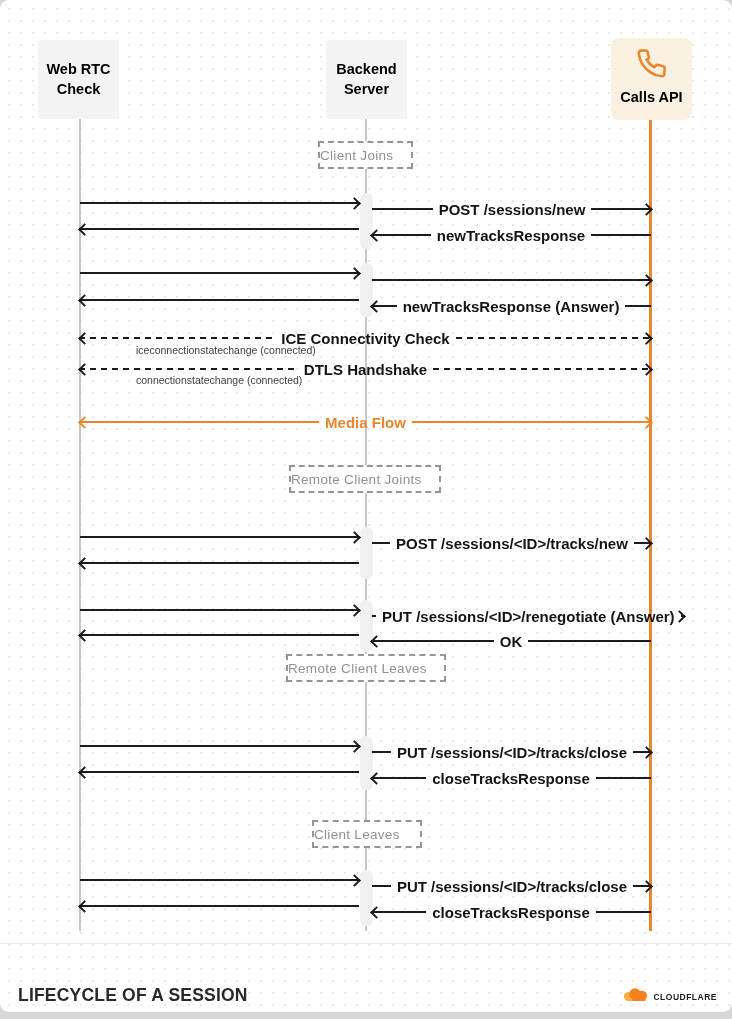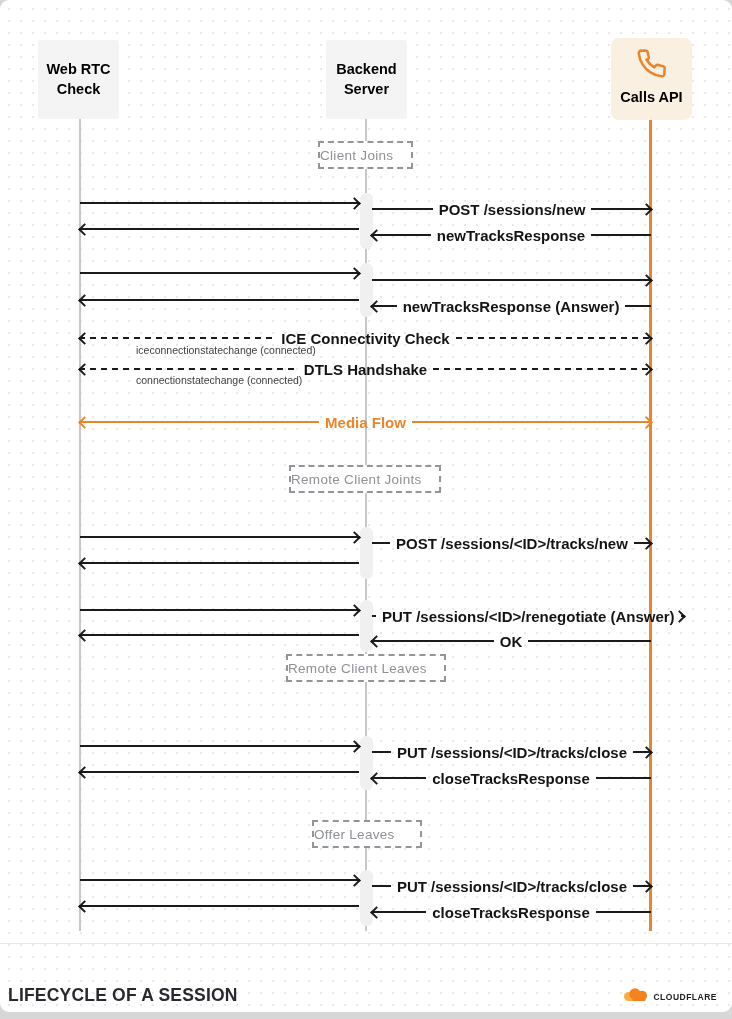--- a/index.html
+++ b/index.html
@@ -52,21 +52,21 @@
   .or .ln{background:var(--orange);}
   .chv{width:9px;height:9px;border-top:2.5px solid var(--ink);border-right:2.5px solid var(--ink);flex:0 0 9px;box-sizing:border-box;}
   .chv.r{transform:rotate(45deg);margin-left:-10px;}
   .chv.l{transform:rotate(-135deg);margin-right:-10px;}
   .or .chv{border-color:var(--orange);}
   .lbl{font-weight:bold;font-size:15px;color:#141414;padding:0 6px;white-space:nowrap;line-height:1;text-align:center;}
   .or .lbl{color:var(--orange);}
   .note{position:absolute;left:88px;font-size:10.5px;color:#3f4042;z-index:4;white-space:nowrap;margin-left:48px;}
   
   .sep{position:absolute;left:0;right:0;top:943px;height:1px;background:#e9e9ea;}
-  .title{position:absolute;left:8px;top:985px;font-weight:bold;font-size:17.5px;letter-spacing:.2px;color:#27292e;z-index:6;}
+  .title{position:absolute;left:18px;top:985px;font-weight:bold;font-size:17.5px;letter-spacing:.2px;color:#27292e;z-index:6;}
   .logo{position:absolute;right:15px;top:987px;display:flex;align-items:center;gap:3px;z-index:6;}
   .brand{font-weight:bold;font-size:8.5px;letter-spacing:.5px;color:#1d1d1f;}
 </style>
 </head>
 <body>
 
 <div class="card">
 
   <div class="life" style="left:79px"></div>
   <div class="life" style="left:365px"></div>
@@ -99,21 +99,21 @@
   <div class="phase" style="left:318px;top:141px;width:95px;height:28px">
     <span>Client Joins</span>
   </div>
   <div class="phase" style="left:289px;top:465px;width:152px;height:28px">
     <span>Remote Client Joints</span>
   </div>
   <div class="phase" style="left:286px;top:654px;width:160px;height:28px">
     <span>Remote Client Leaves</span>
   </div>
   <div class="phase" style="left:312px;top:820px;width:110px;height:28px">
-    <span>Offer Leaves</span>
+    <span>Client Leaves</span>
   </div>
 
   <div class="arrow seg-l" style="top:195px">
       <i class="ln"></i>
       <i class="chv r"></i>
     </div>
   <div class="arrow seg-r" style="top:201px">
       <i class="ln"></i>
       <span class="lbl">POST /sessions/new</span>
       <i class="ln"></i>

